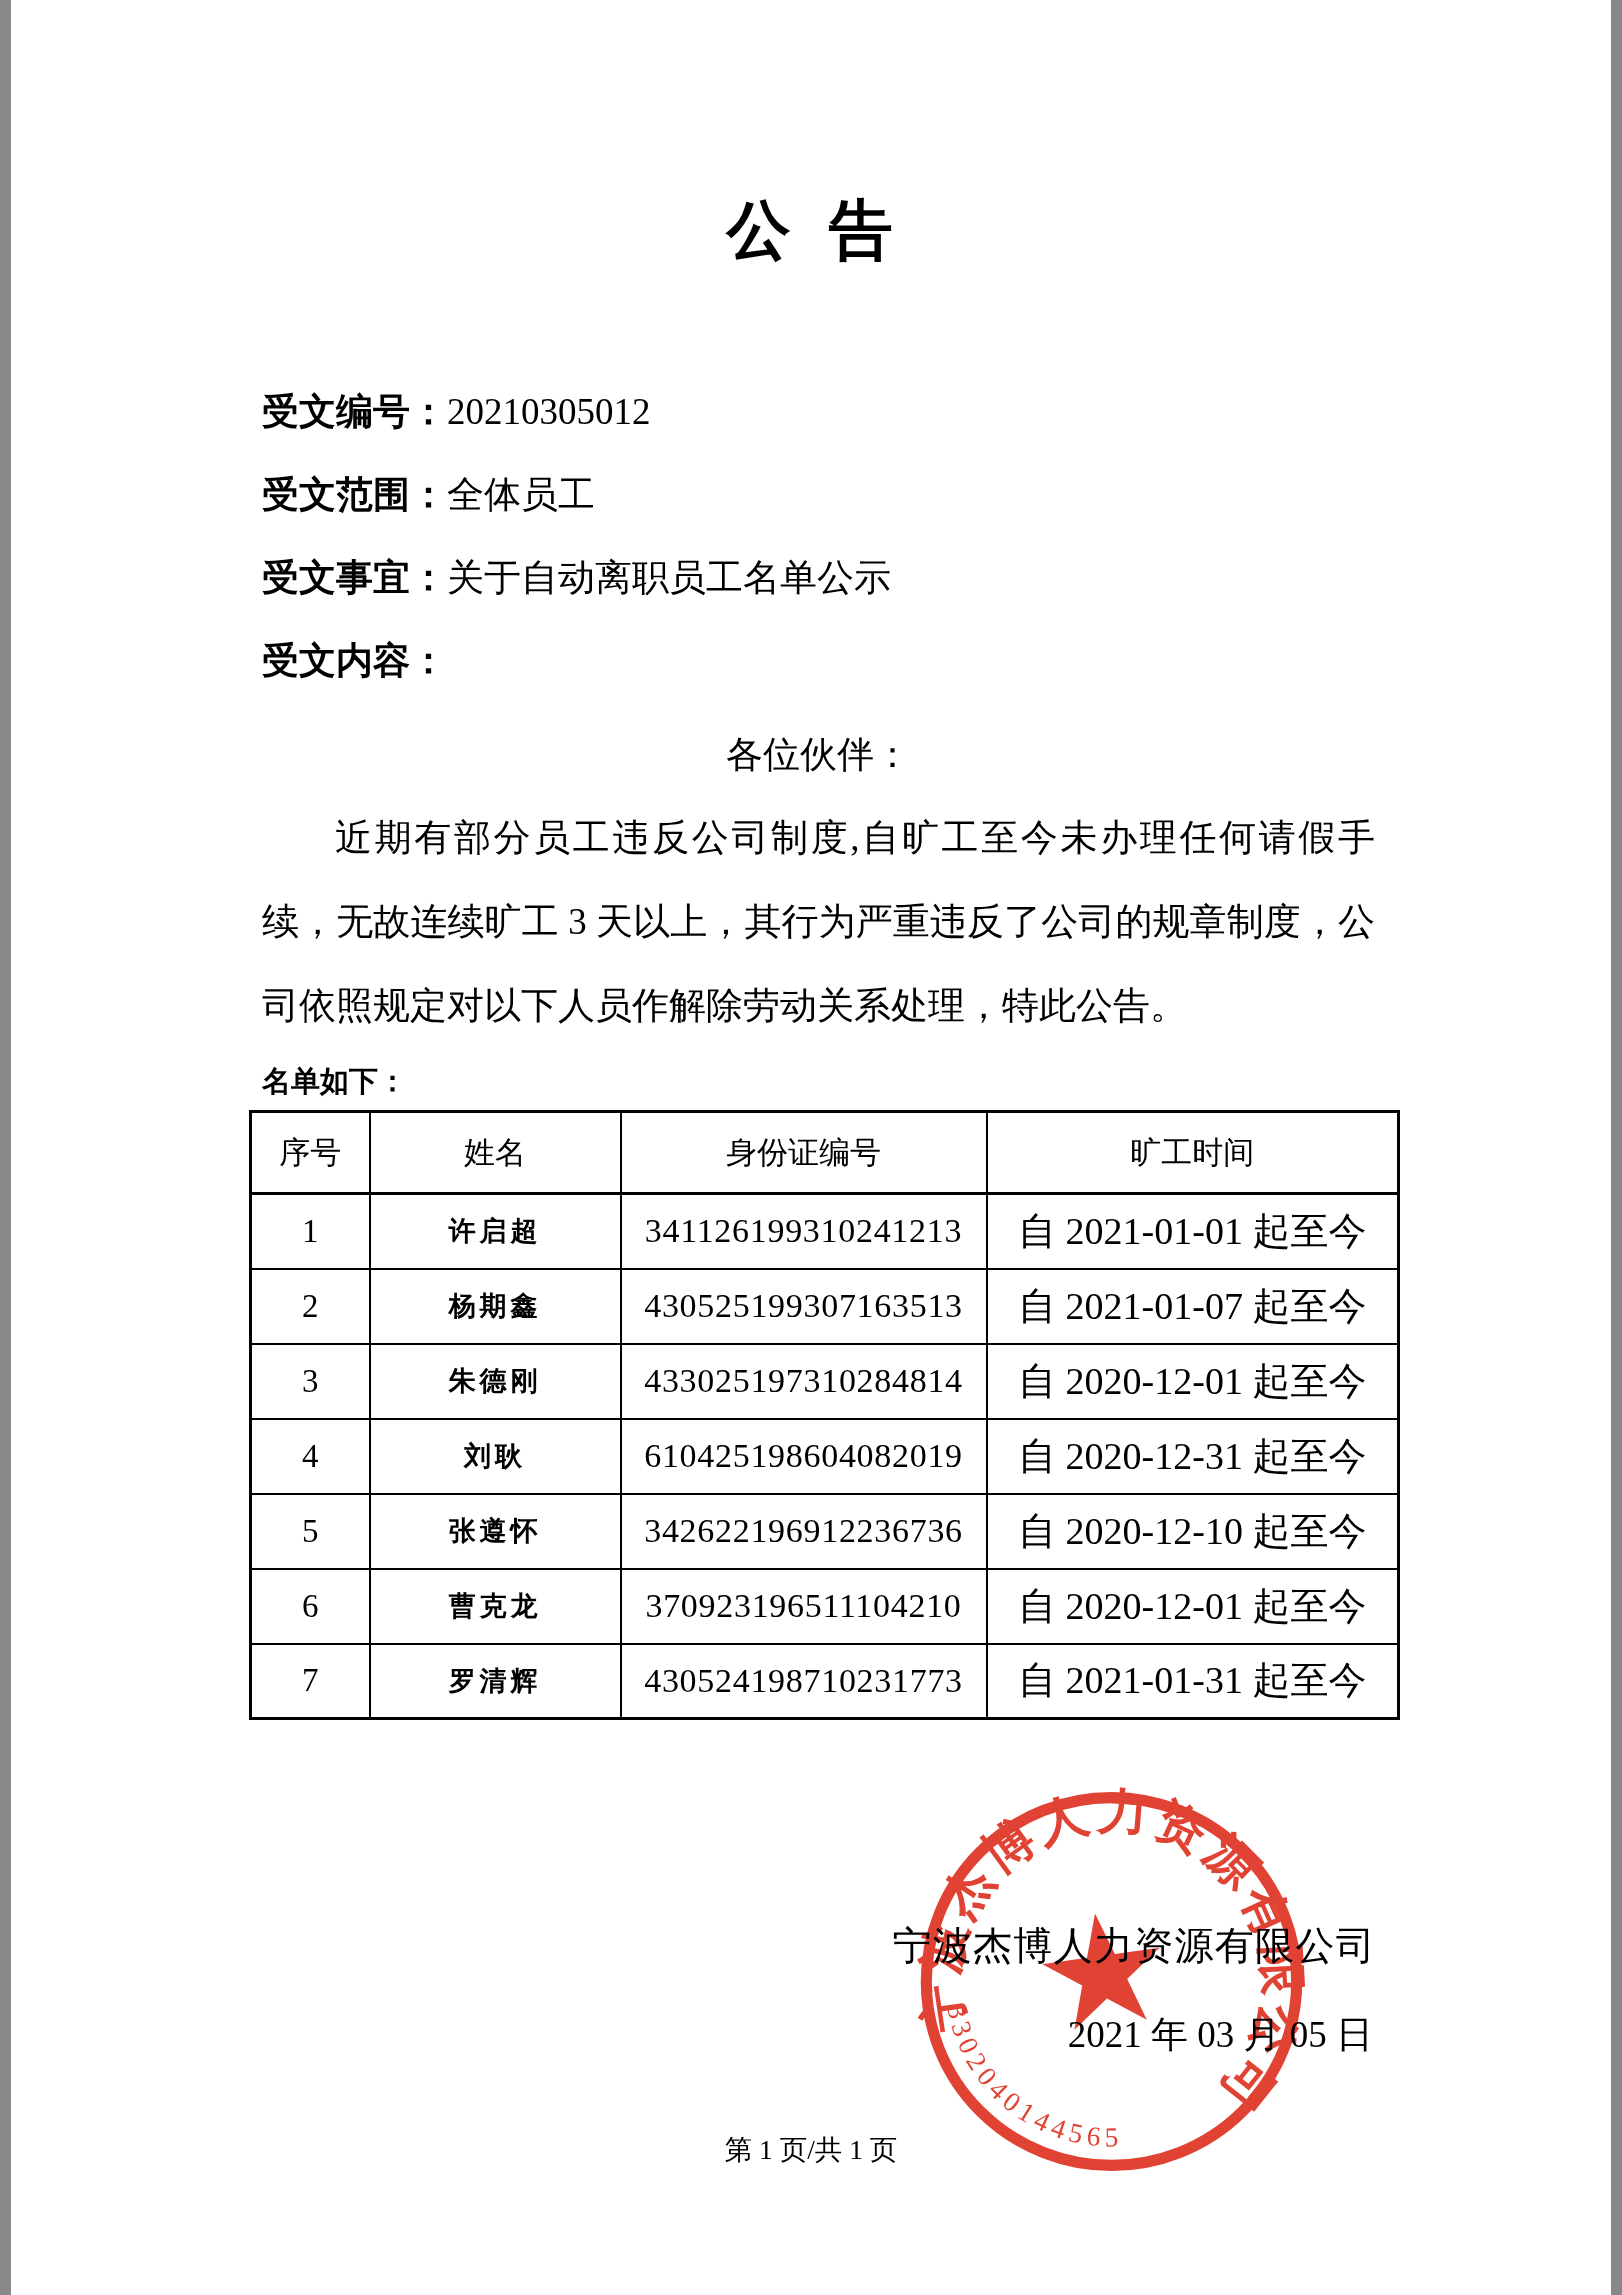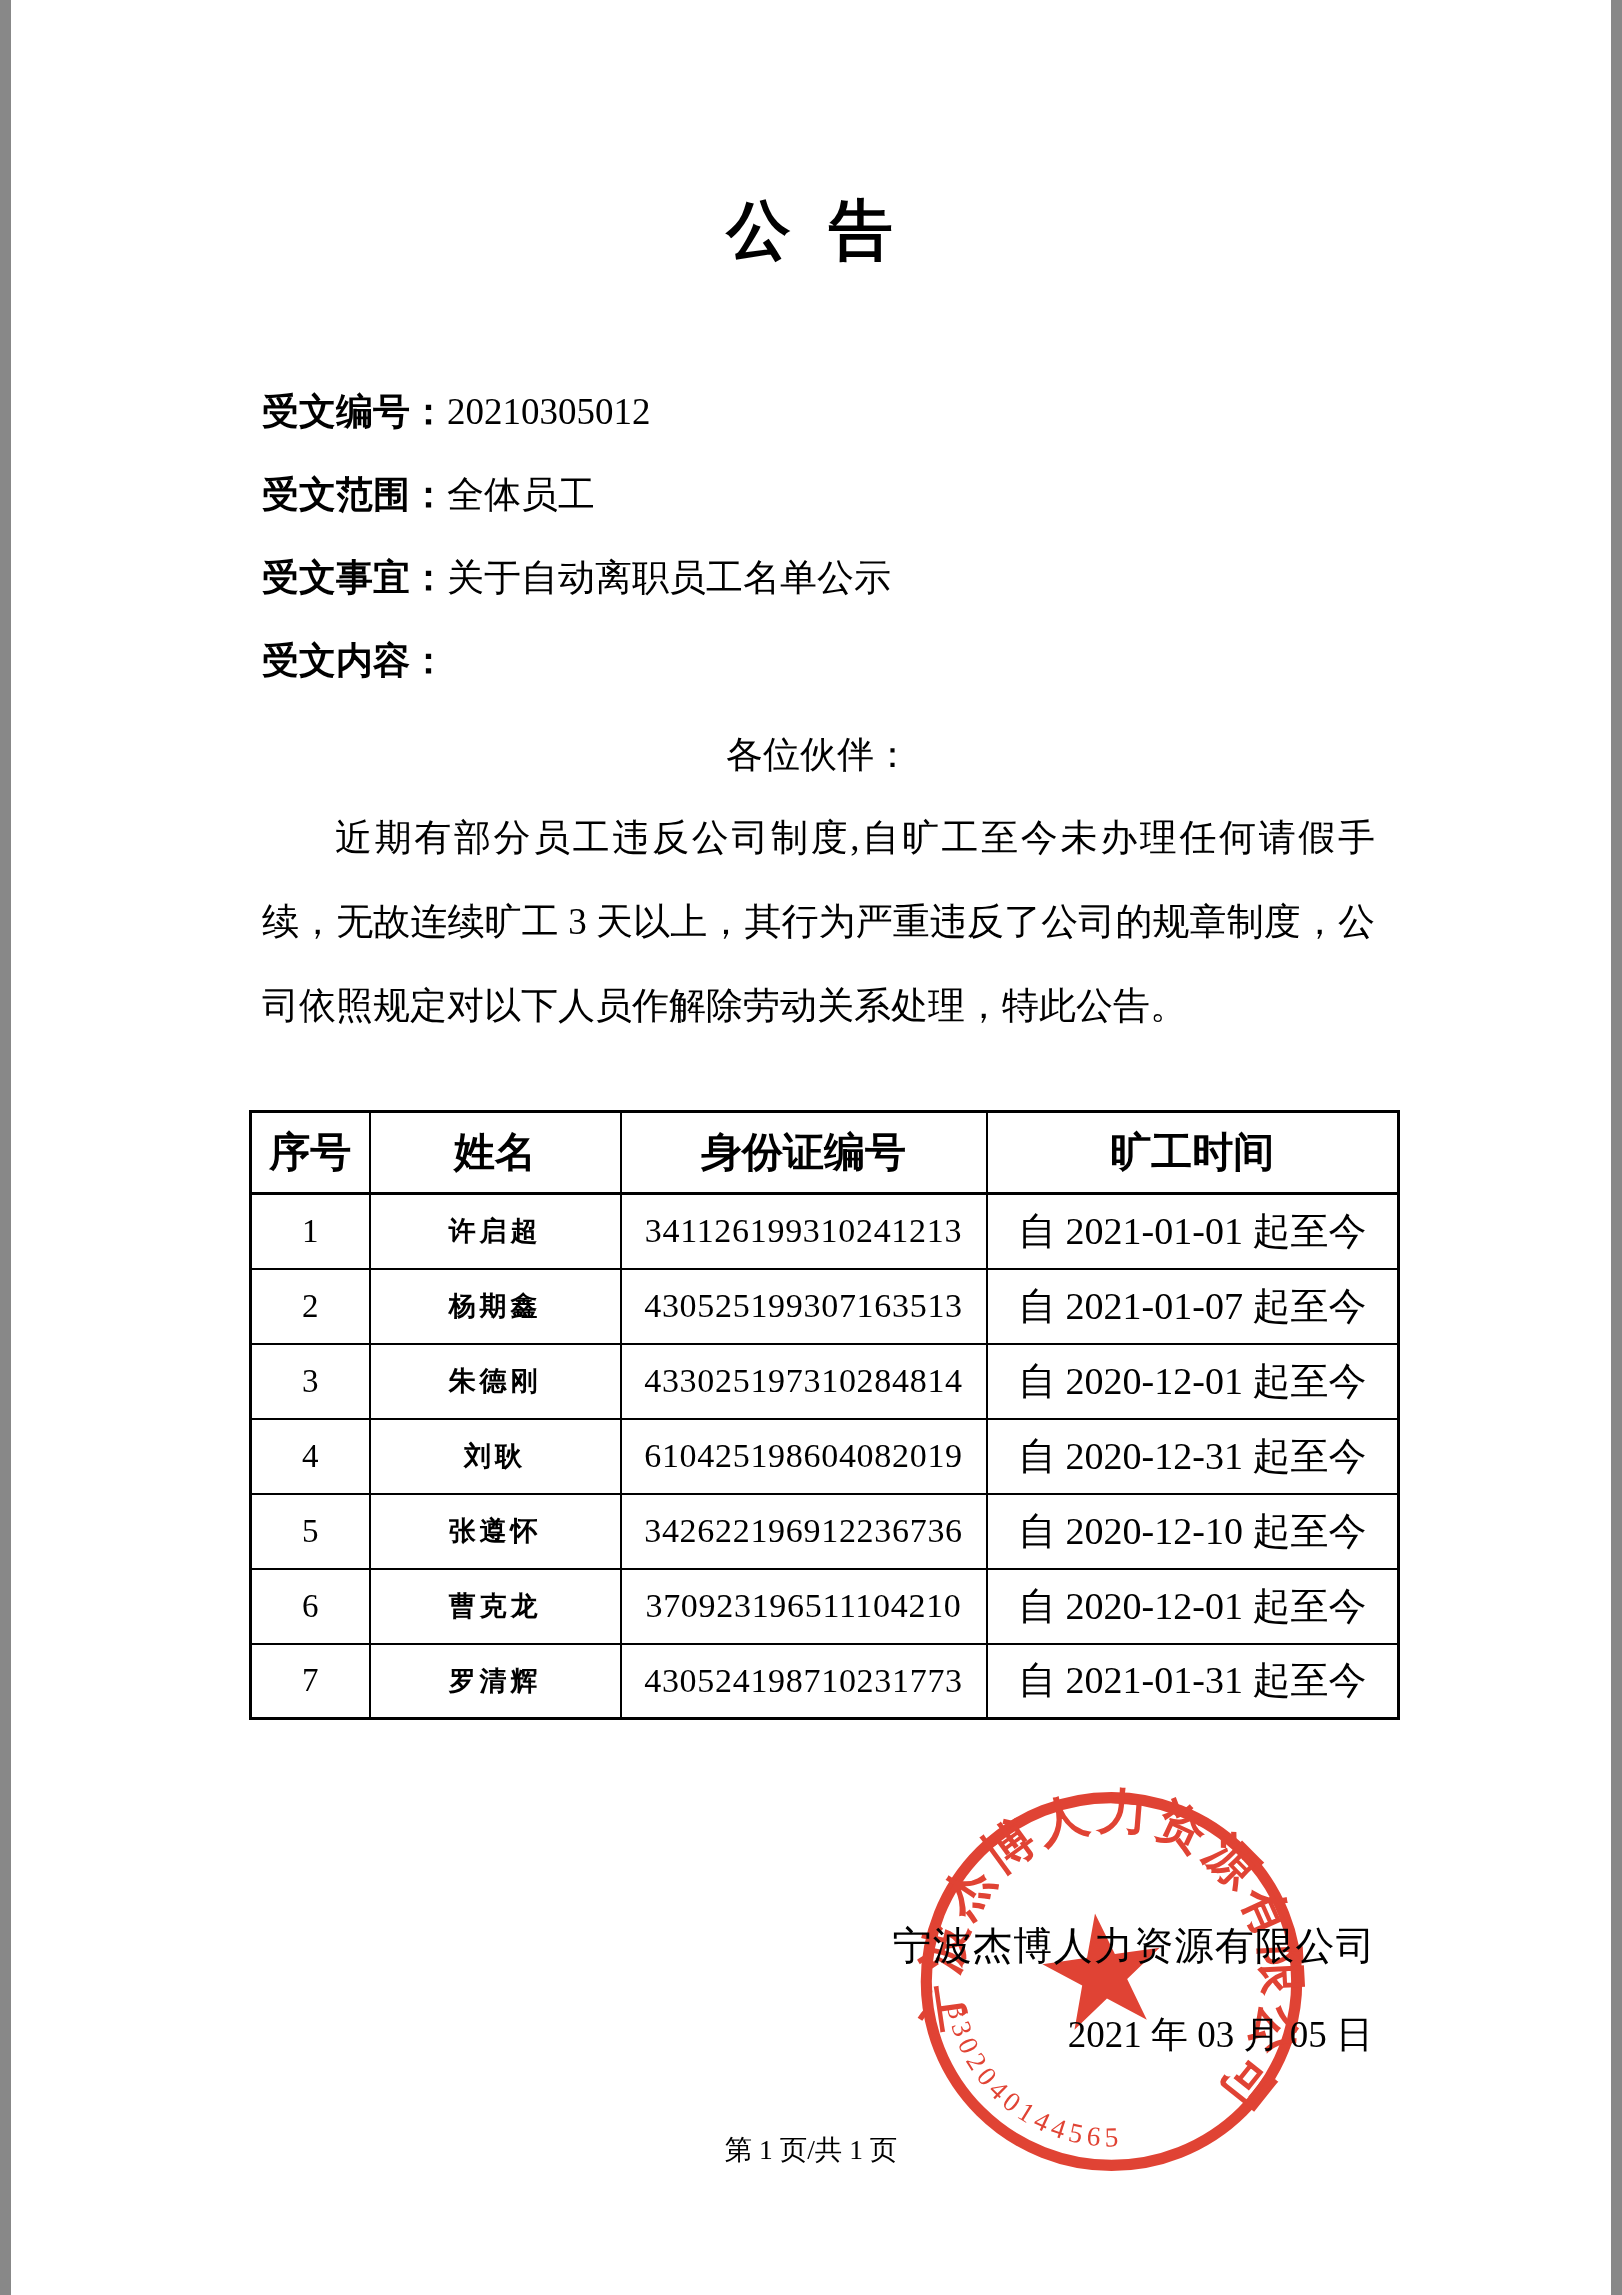--- a/index.html
+++ b/index.html
@@ -45,21 +45,21 @@
   table.roster col.c4{width:412px;}
   table.roster th,table.roster td{
     border:2px solid #000;
     border-top-width:2.6px;border-bottom-width:2.6px;
     text-align:center;vertical-align:middle;
     padding:0;
   }
   table.roster{border:3.3px solid #000;}
   table.roster thead tr{height:82px;}
   table.roster tbody tr{height:75px;}
-  table.roster th{font-weight:bold;font-size:41px;border-bottom-width:3.9px;}
+  table.roster th{font-weight:normal;font-size:31px;border-bottom-width:3.9px;}
   td.c-idx{font-size:33px;}
   td.c-name{font-size:27px;font-weight:bold;letter-spacing:3.9px;}
   td.c-id{font-size:34px;letter-spacing:0.7px;}
   td.c-time{font-size:38px;font-weight:normal;}
   .company-line{
     position:absolute;top:1919px;right:235px;
     font-size:39px;letter-spacing:1.3px;white-space:nowrap;
   }
   .date-line{
     position:absolute;top:2010px;right:238px;
@@ -102,20 +102,21 @@
       <span class="meta-label">受文范围：</span><span class="meta-value">全体员工</span>
     </p>
     <p class="meta-line">
       <span class="meta-label">受文事宜：</span><span class="meta-value">关于自动离职员工名单公示</span>
     </p>
     <p class="meta-line">
       <span class="meta-label">受文内容：</span><span class="meta-value"></span>
     </p>
     <p class="salutation">各位伙伴：</p>
     <p class="body-para">近期有部分员工违反公司制度,自旷工至今未办理任何请假手续，无故连续旷工 3 天以上，其行为严重违反了公司的规章制度，公司依照规定对以下人员作解除劳动关系处理，特此公告。</p>
+    <p class="list-intro">名单如下：</p>
   </div>
 
   <table class="roster">
     <colgroup>
         <col class="c1">
         <col class="c2">
         <col class="c3">
         <col class="c4">
       </colgroup>
     <thead>

